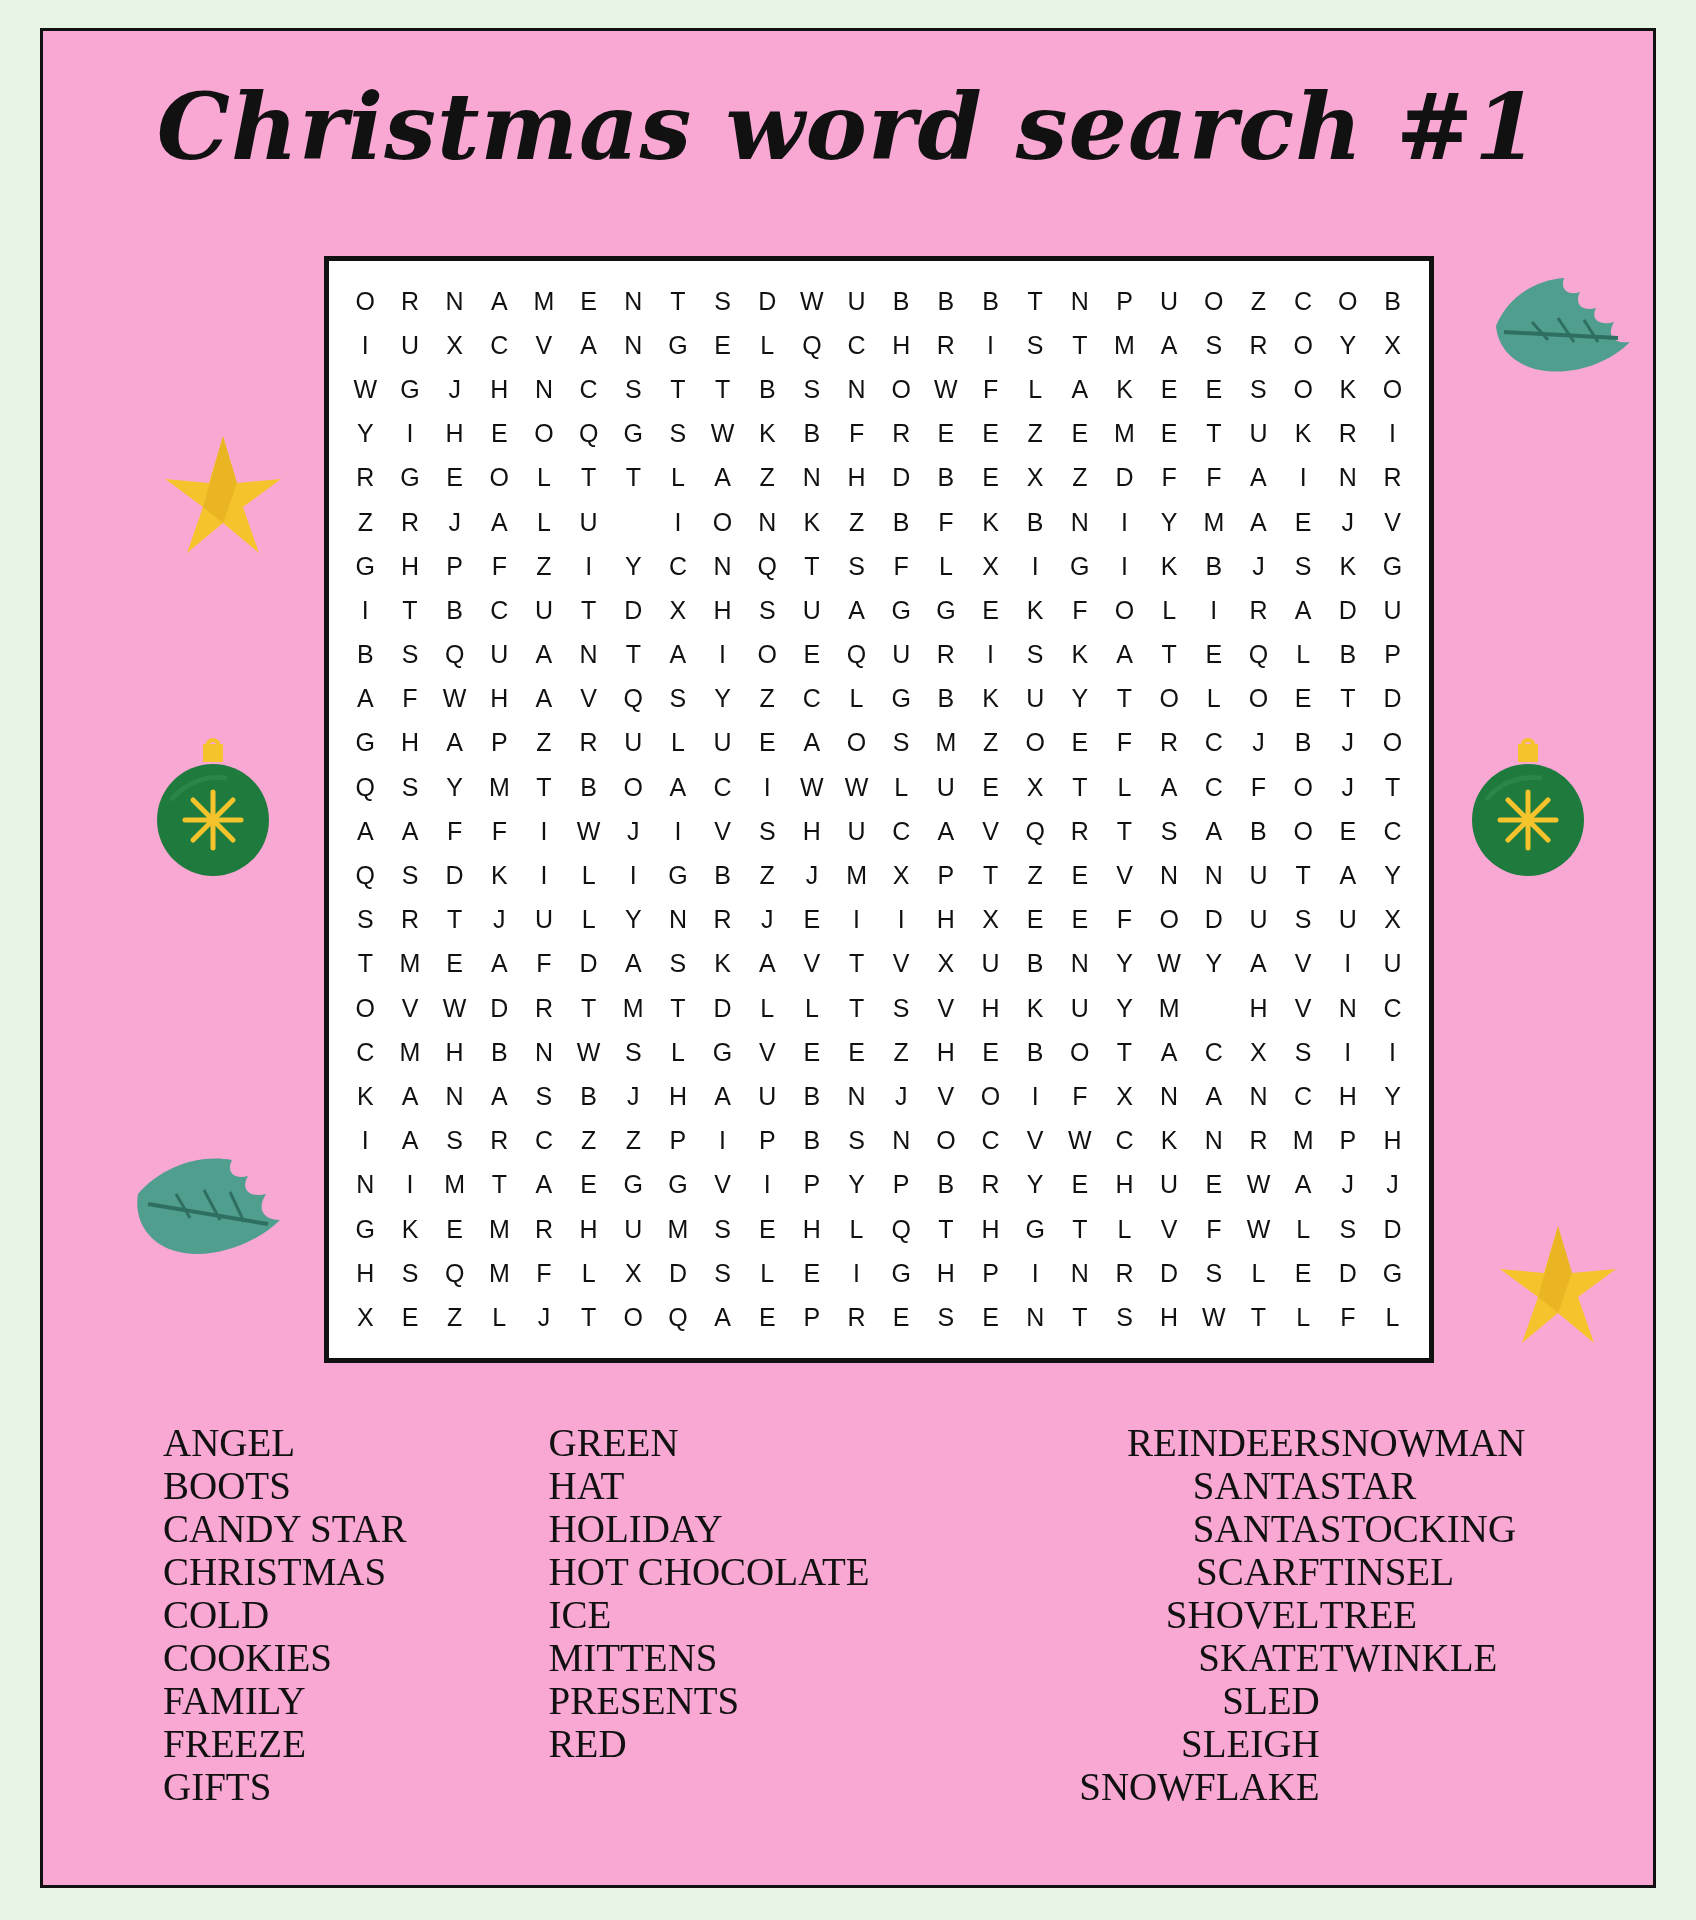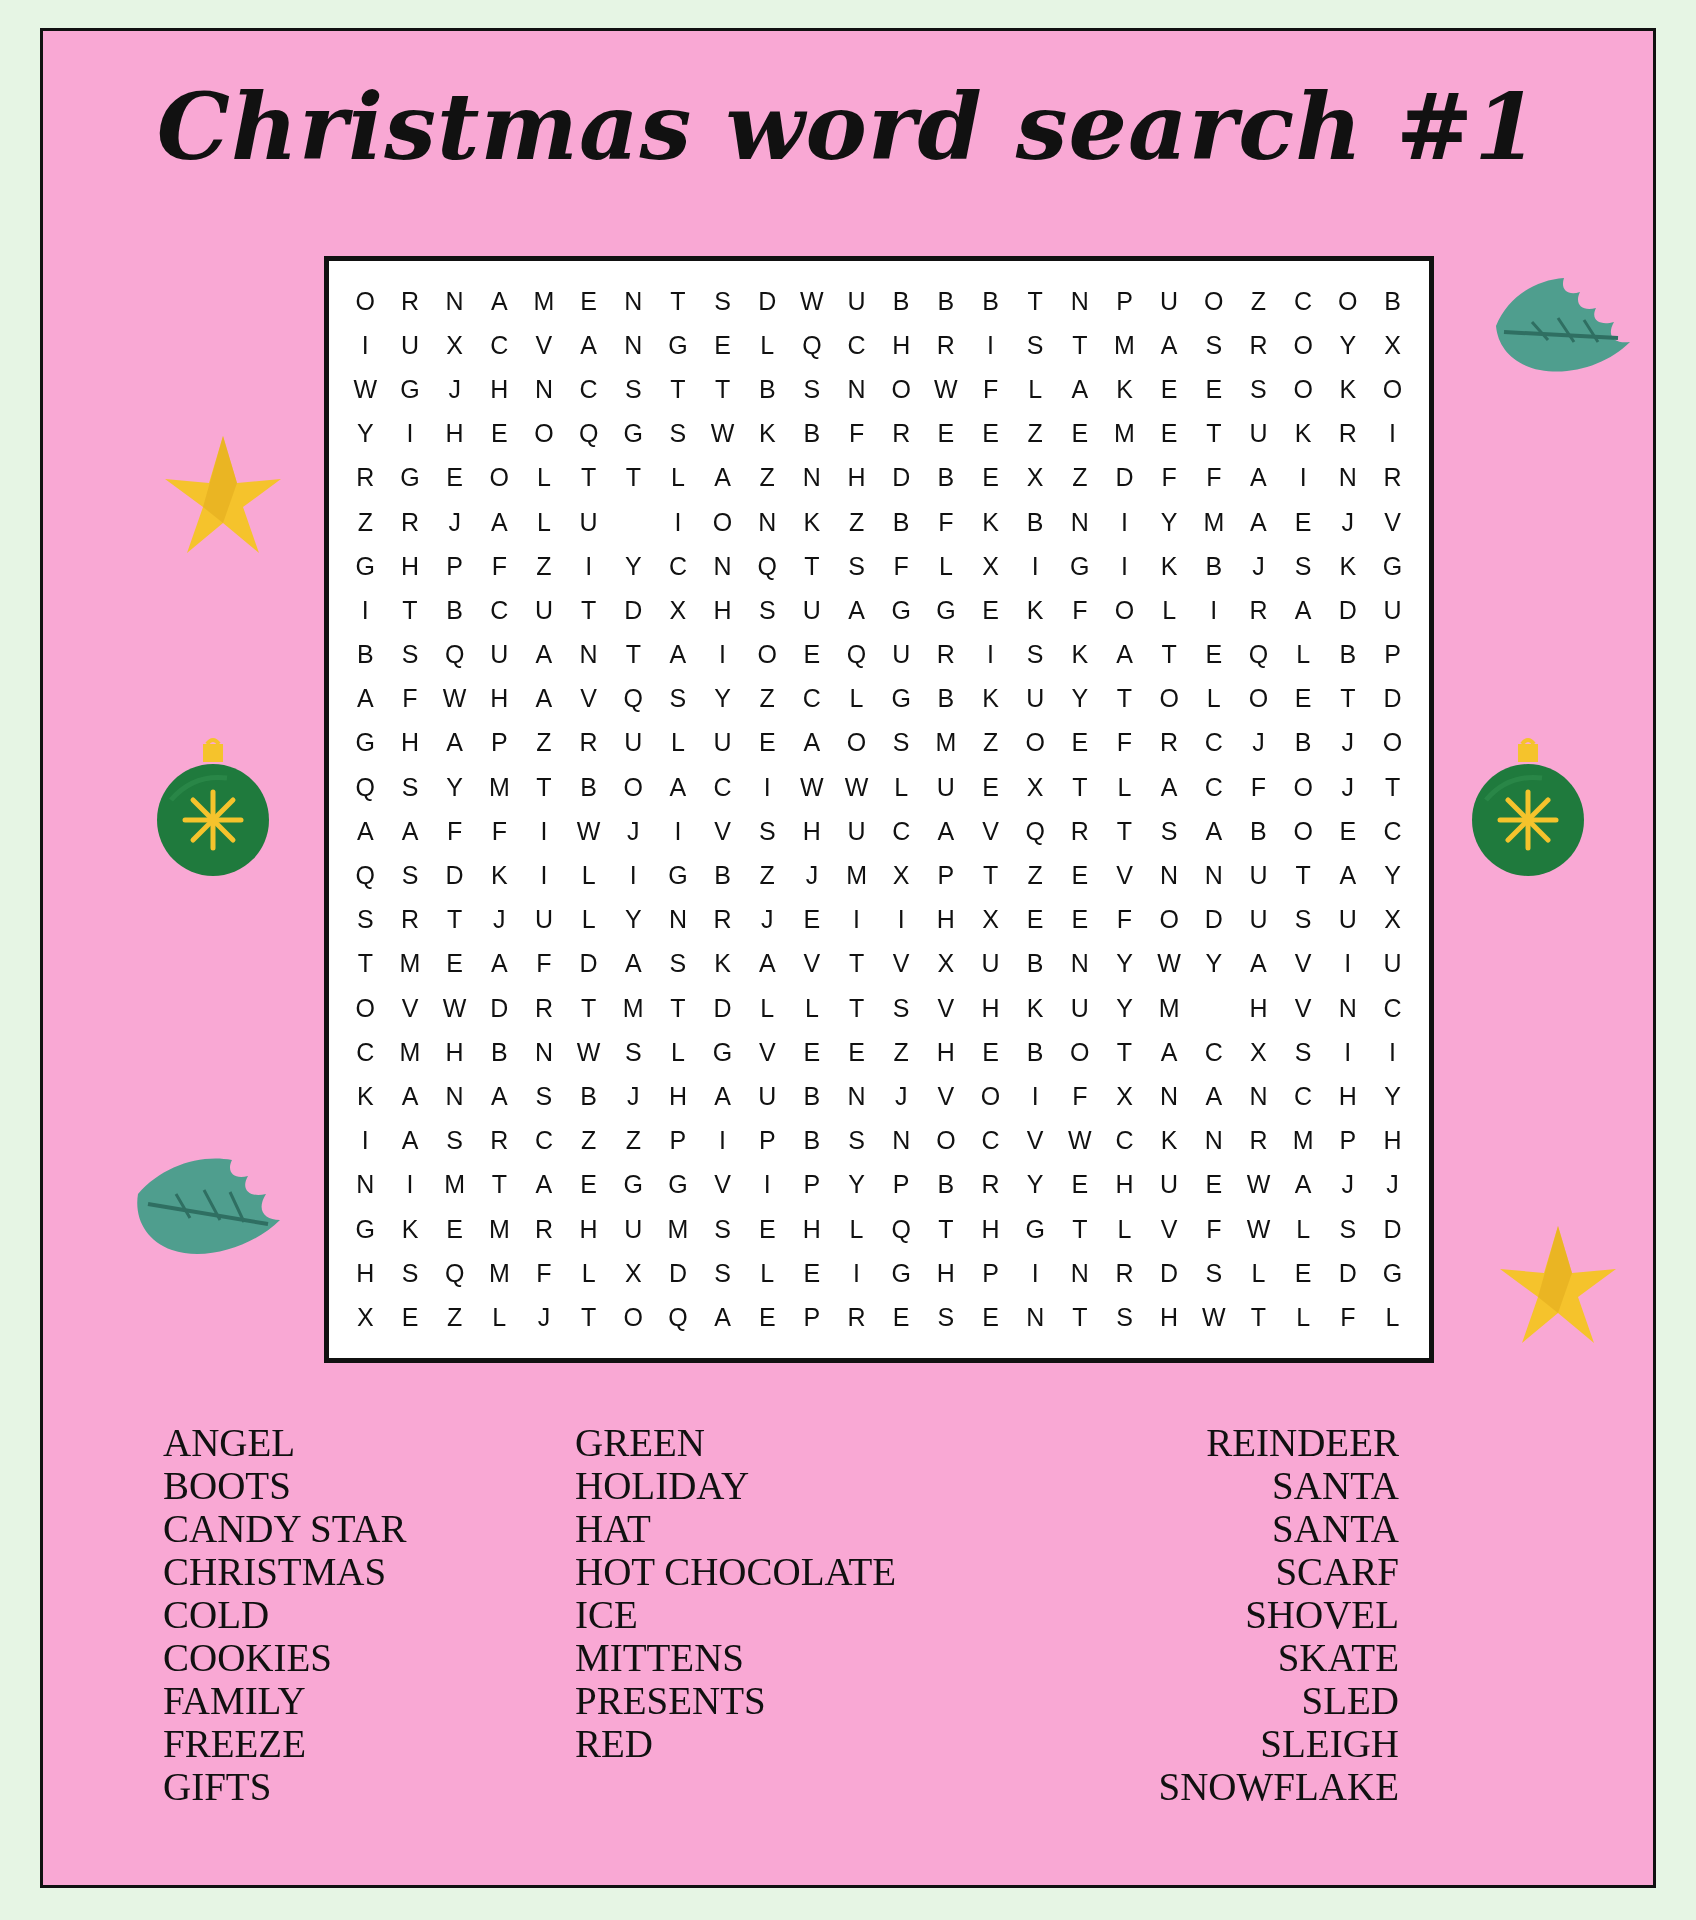--- a/index.html
+++ b/index.html
@@ -794,34 +794,42 @@
         <div class="word">CANDY STAR</div>
         <div class="word">CHRISTMAS</div>
         <div class="word">COLD</div>
         <div class="word">COOKIES</div>
         <div class="word">FAMILY</div>
         <div class="word">FREEZE</div>
         <div class="word">GIFTS</div>
       </div>
     <div class="wcol">
         <div class="word">GREEN</div>
+        <div class="word">HAT</div>
         <div class="word">HOLIDAY</div>
-        <div class="word">HAT</div>
         <div class="word">HOT CHOCOLATE</div>
         <div class="word">ICE</div>
         <div class="word">MITTENS</div>
         <div class="word">PRESENTS</div>
         <div class="word">RED</div>
       </div>
     <div class="wcol">
         <div class="word">REINDEER</div>
         <div class="word">SANTA</div>
         <div class="word">SANTA</div>
         <div class="word">SCARF</div>
         <div class="word">SHOVEL</div>
         <div class="word">SKATE</div>
         <div class="word">SLED</div>
         <div class="word">SLEIGH</div>
         <div class="word">SNOWFLAKE</div>
       </div>
+    <div class="wcol">
+        <div class="word">SNOWMAN</div>
+        <div class="word">STAR</div>
+        <div class="word">STOCKING</div>
+        <div class="word">TINSEL</div>
+        <div class="word">TREE</div>
+        <div class="word">TWINKLE</div>
+      </div>
   </div>
 
 </div>
 
 </body></html>

